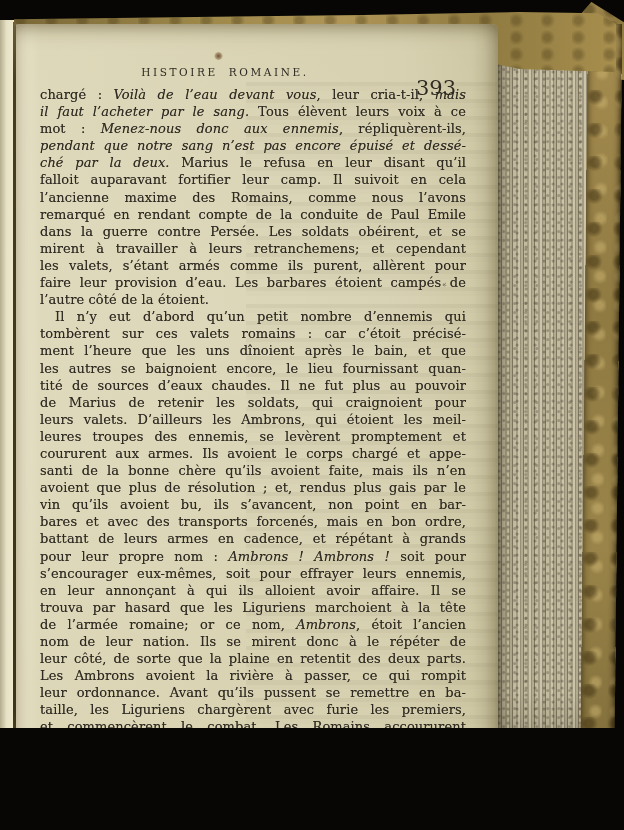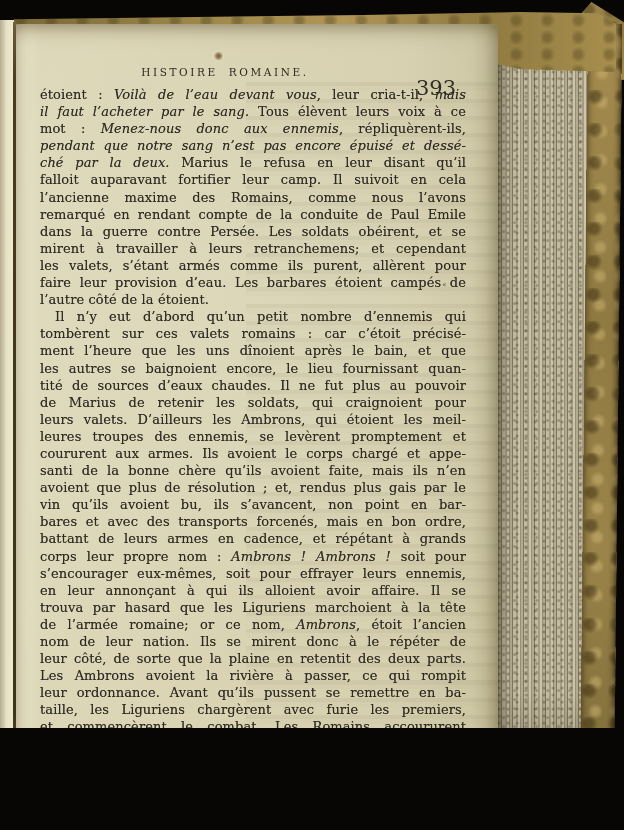--- a/index.html
+++ b/index.html
@@ -144,21 +144,21 @@
   <div class="main-page">
     <div class="ghost-overlay"></div>
     <div class="foxing-spot"></div>
 
     <div class="page-header">
       <div class="running-title">HISTOIRE ROMAINE.</div>
       <div class="folio">393</div>
     </div>
 
     <div class="text-block">
-        <div class="line"><span>étoient : </span><span class="it">Voilà de l’eau devant vous</span><span>, leur cria-t-il, </span><span class="it">mais</span></div>
+        <div class="line"><span>chargé : </span><span class="it">Voilà de l’eau devant vous</span><span>, leur cria-t-il, </span><span class="it">mais</span></div>
         <div class="line"><span class="it">il faut l’acheter par le sang.</span><span> Tous élèvent leurs voix à ce</span></div>
         <div class="line"><span>mot : </span><span class="it">Menez-nous donc aux ennemis</span><span>, répliquèrent-ils,</span></div>
         <div class="line"><span class="it">pendant que notre sang n’est pas encore épuisé et dessé-</span></div>
         <div class="line"><span class="it">ché par la deux.</span><span> Marius le refusa en leur disant qu’il</span></div>
         <div class="line"><span>falloit auparavant fortifier leur camp. Il suivoit en cela</span></div>
         <div class="line"><span>l’ancienne maxime des Romains, comme nous l’avons</span></div>
         <div class="line"><span>remarqué en rendant compte de la conduite de Paul Emile</span></div>
         <div class="line"><span>dans la guerre contre Persée. Les soldats obéirent, et se</span></div>
         <div class="line"><span>mirent à travailler à leurs retranchemens; et cependant</span></div>
         <div class="line"><span>les valets, s’étant armés comme ils purent, allèrent pour</span></div>
@@ -171,21 +171,21 @@
         <div class="line"><span>tité de sources d’eaux chaudes. Il ne fut plus au pouvoir</span></div>
         <div class="line"><span>de Marius de retenir les soldats, qui craignoient pour</span></div>
         <div class="line"><span>leurs valets. D’ailleurs les Ambrons, qui étoient les meil-</span></div>
         <div class="line"><span>leures troupes des ennemis, se levèrent promptement et</span></div>
         <div class="line"><span>coururent aux armes. Ils avoient le corps chargé et appe-</span></div>
         <div class="line"><span>santi de la bonne chère qu’ils avoient faite, mais ils n’en</span></div>
         <div class="line"><span>avoient que plus de résolution ; et, rendus plus gais par le</span></div>
         <div class="line"><span>vin qu’ils avoient bu, ils s’avancent, non point en bar-</span></div>
         <div class="line"><span>bares et avec des transports forcenés, mais en bon ordre,</span></div>
         <div class="line"><span>battant de leurs armes en cadence, et répétant à grands</span></div>
-        <div class="line"><span>corps leur propre nom : </span><span class="it">Ambrons ! Ambrons !</span><span> soit pour</span></div>
+        <div class="line"><span>pour leur propre nom : </span><span class="it">Ambrons ! Ambrons !</span><span> soit pour</span></div>
         <div class="line"><span>s’encourager eux-mêmes, soit pour effrayer leurs ennemis,</span></div>
         <div class="line"><span>en leur annonçant à qui ils alloient avoir affaire. Il se</span></div>
         <div class="line"><span>trouva par hasard que les Liguriens marchoient à la tête</span></div>
         <div class="line"><span>de l’armée romaine; or ce nom, </span><span class="it">Ambrons</span><span>, étoit l’ancien</span></div>
         <div class="line"><span>nom de leur nation. Ils se mirent donc à le répéter de</span></div>
         <div class="line"><span>leur côté, de sorte que la plaine en retentit des deux parts.</span></div>
         <div class="line"><span>Les Ambrons avoient la rivière à passer, ce qui rompit</span></div>
         <div class="line"><span>leur ordonnance. Avant qu’ils pussent se remettre en ba-</span></div>
         <div class="line"><span>taille, les Liguriens chargèrent avec furie les premiers,</span></div>
         <div class="line"><span>et commencèrent le combat. Les Romains accoururent</span></div>

